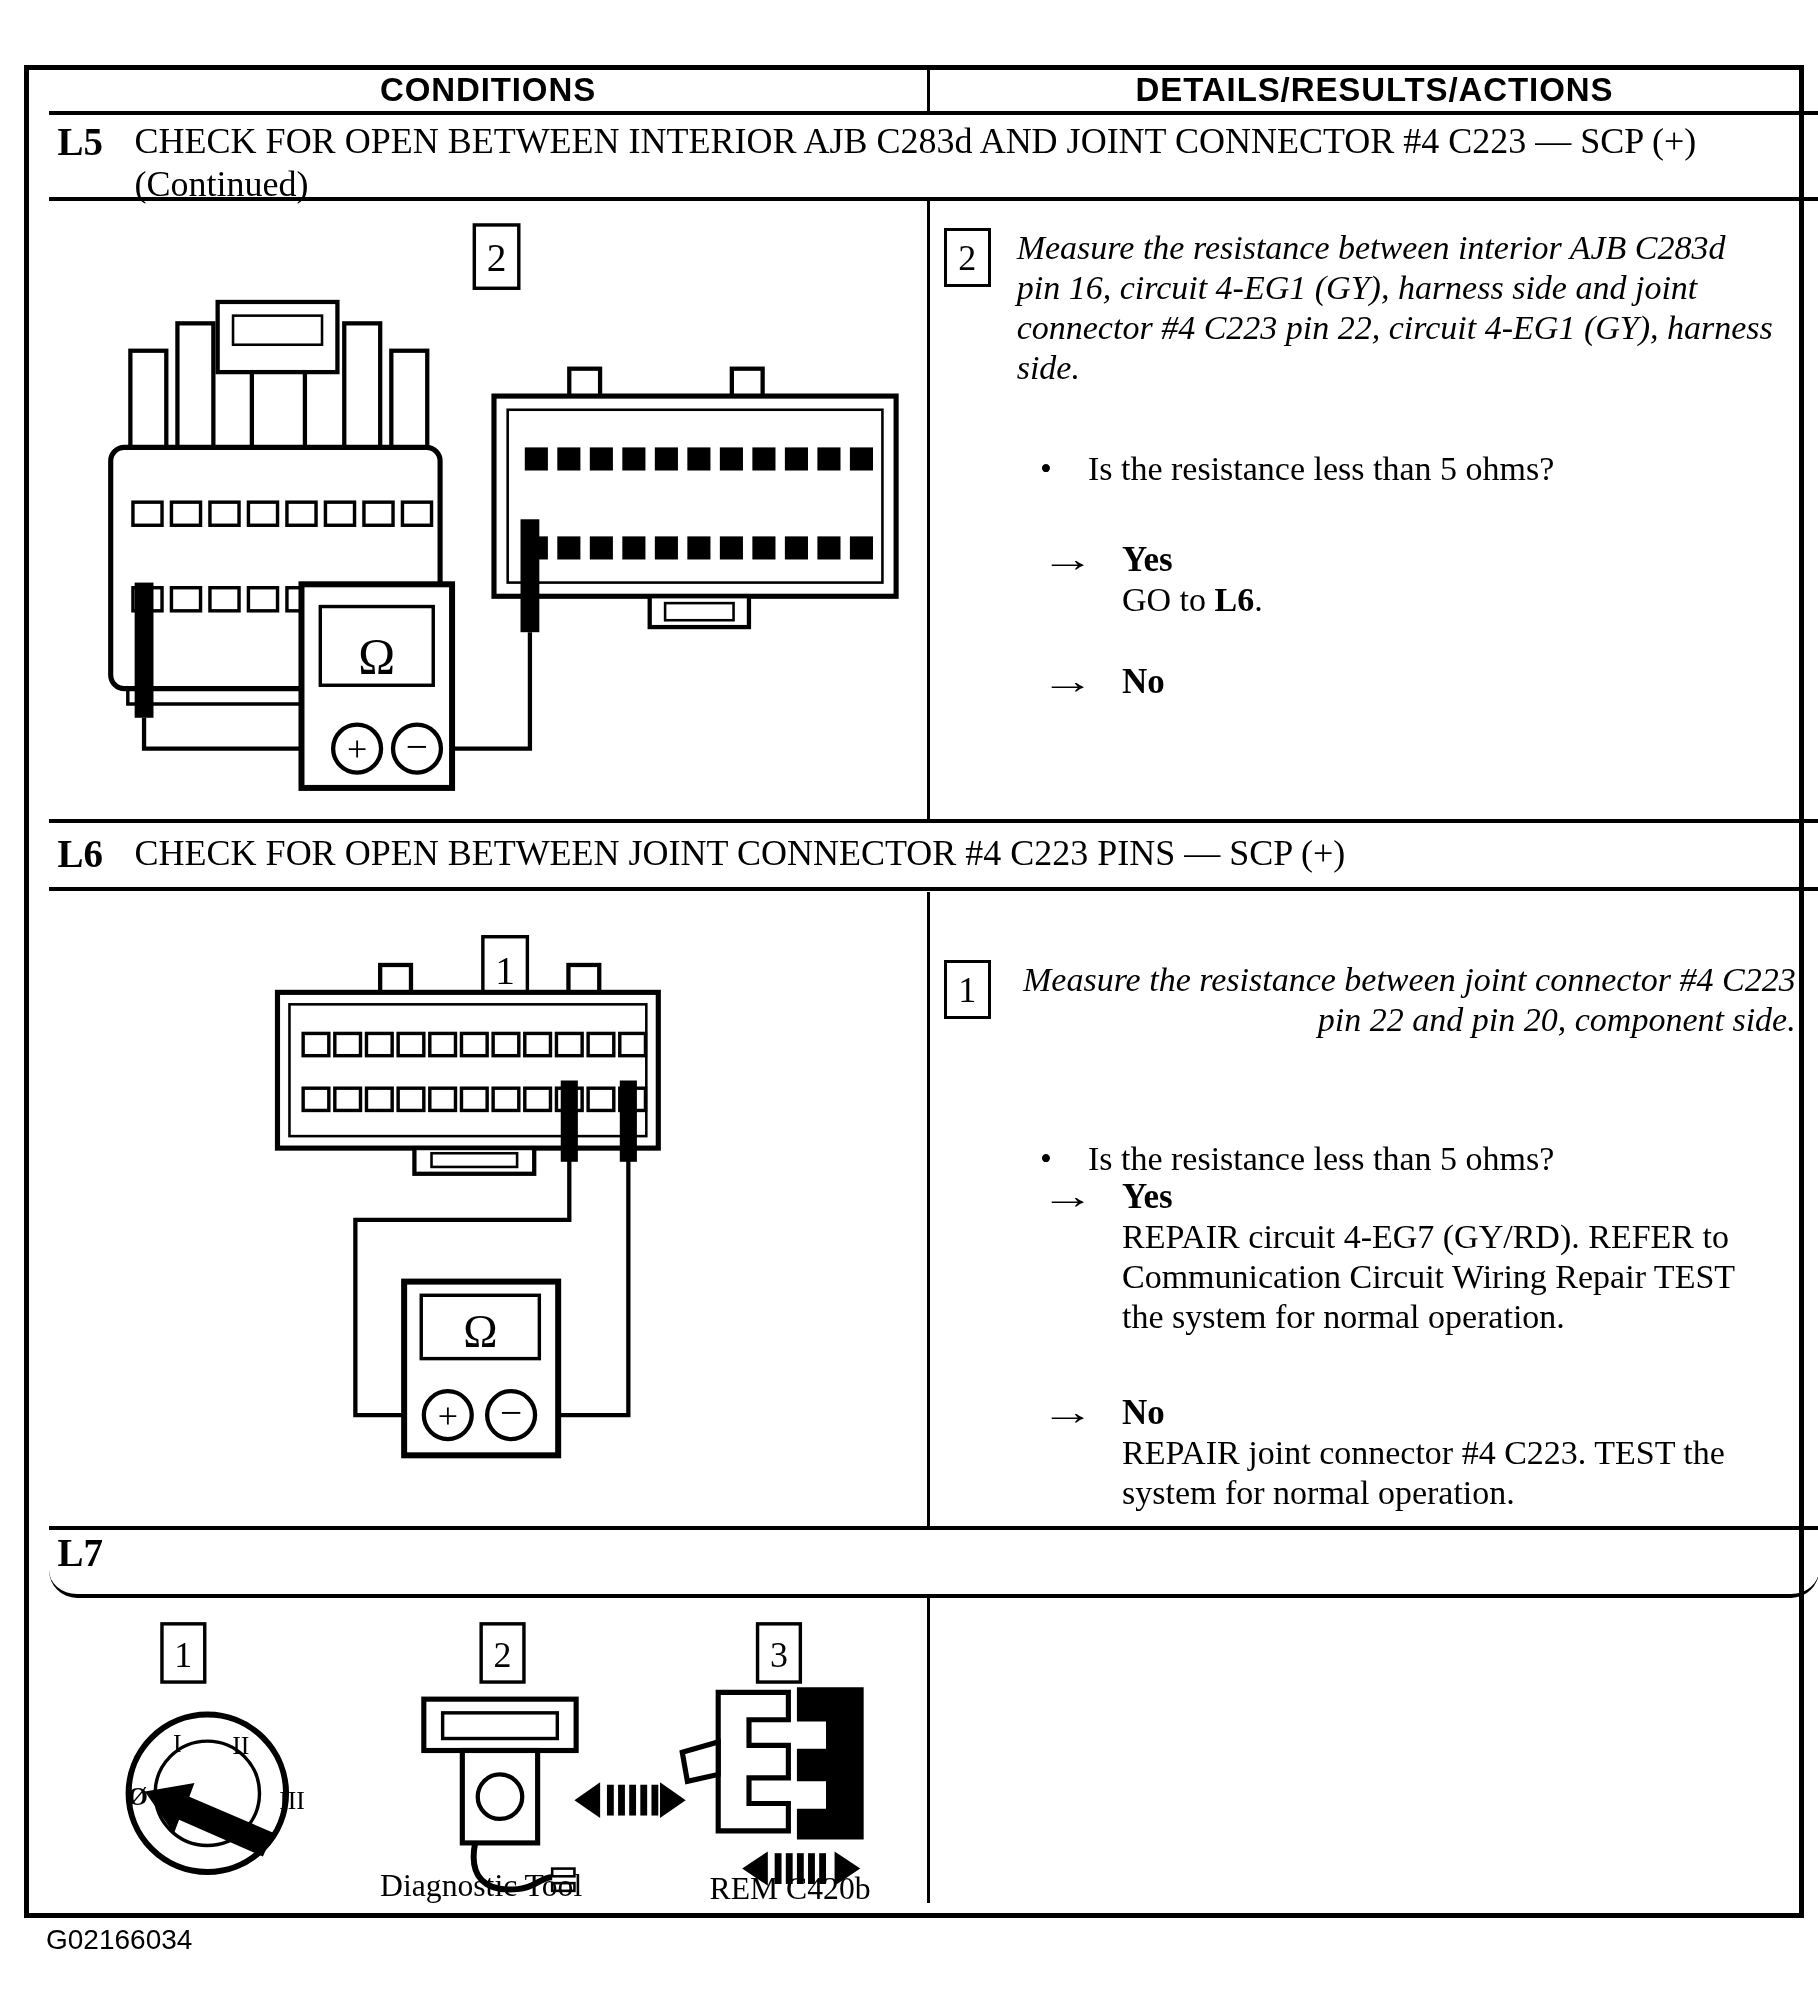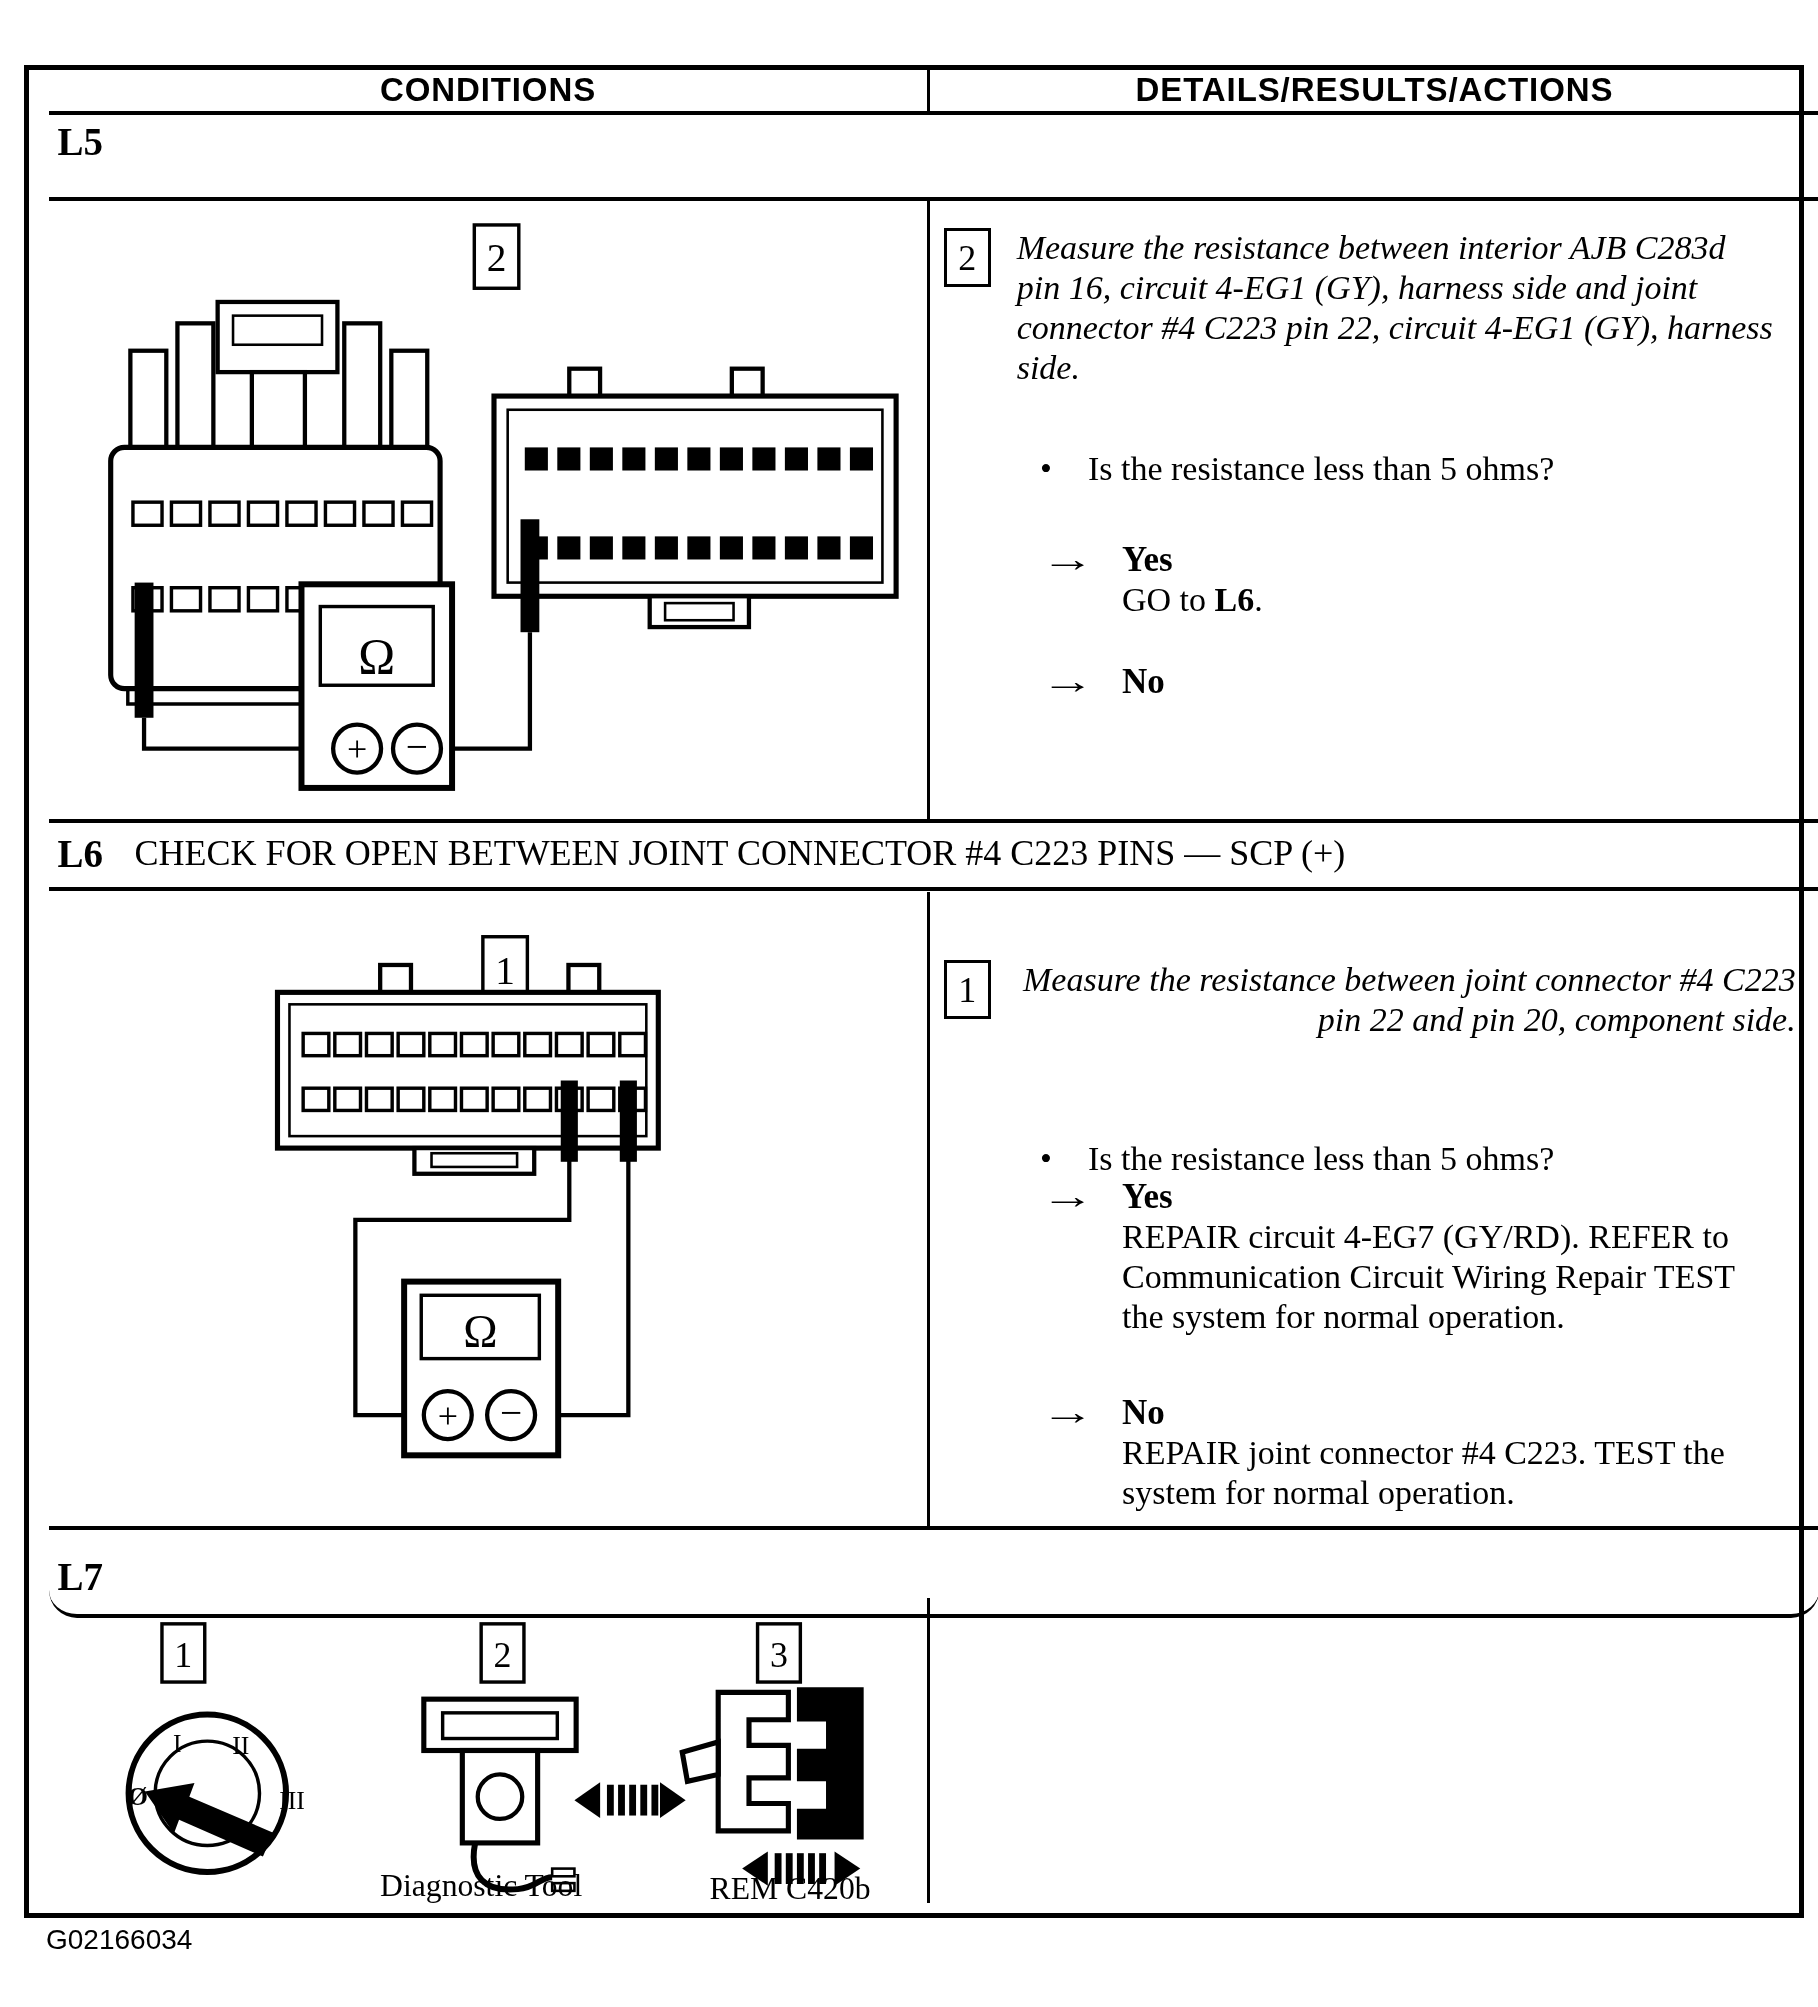--- a/index.html
+++ b/index.html
@@ -47,20 +47,21 @@
 <div class="page">
   <div class="doc-table">
 
     <div class="row thead" style="top:0;height:45px;">
       <div class="th left">CONDITIONS</div>
       <div class="th right">DETAILS/RESULTS/ACTIONS</div>
     </div>
 
     <div class="row title-row" style="top:45px;height:86px;">
       <span class="row-id">L5</span>
+      <span class="row-title">CHECK FOR OPEN BETWEEN INTERIOR AJB C283d AND JOINT CONNECTOR #4 C223 — SCP (+) (Continued)</span>
     </div>
 
     <div class="row content-row" style="top:131px;height:622px;">
       <div class="cell-l">
         <svg width="878" height="622" viewBox="0 0 1026 727">
 
           <g>
             <rect x="497" y="28" width="52" height="74" fill="#fff" stroke="#000" stroke-width="4"></rect>
             <text x="523" y="82" text-anchor="middle" font-size="46">2</text>
           </g>
@@ -256,21 +257,21 @@
         <div class="answer" style="top:501px;left:111px;">
           <span class="arrow">→</span>
           <div>
             <div class="answer-label">No</div>
             <div class="answer-text" style="width:685px;">REPAIR joint connector #4 C223. TEST the system for normal operation.</div>
           </div>
         </div>
       </div>
     </div>
 
-    <div class="row title-row" style="top:1460px;height:88px;padding-top:25px;border-radius:28px;">
+    <div class="row title-row" style="top:1460px;height:68px;padding-top:1px;border-radius:28px;">
       <span class="row-id">L7</span>
     </div>
 
     <div class="row content-row last" style="top:1528px;height:305px;">
       <div class="cell-l">
         <svg width="878" height="305" viewBox="0 0 1026 356">
 
           <g>
             <rect x="132" y="30" width="50" height="68" fill="#fff" stroke="#000" stroke-width="4"></rect>
             <text x="157" y="80" text-anchor="middle" font-size="42">1</text>

